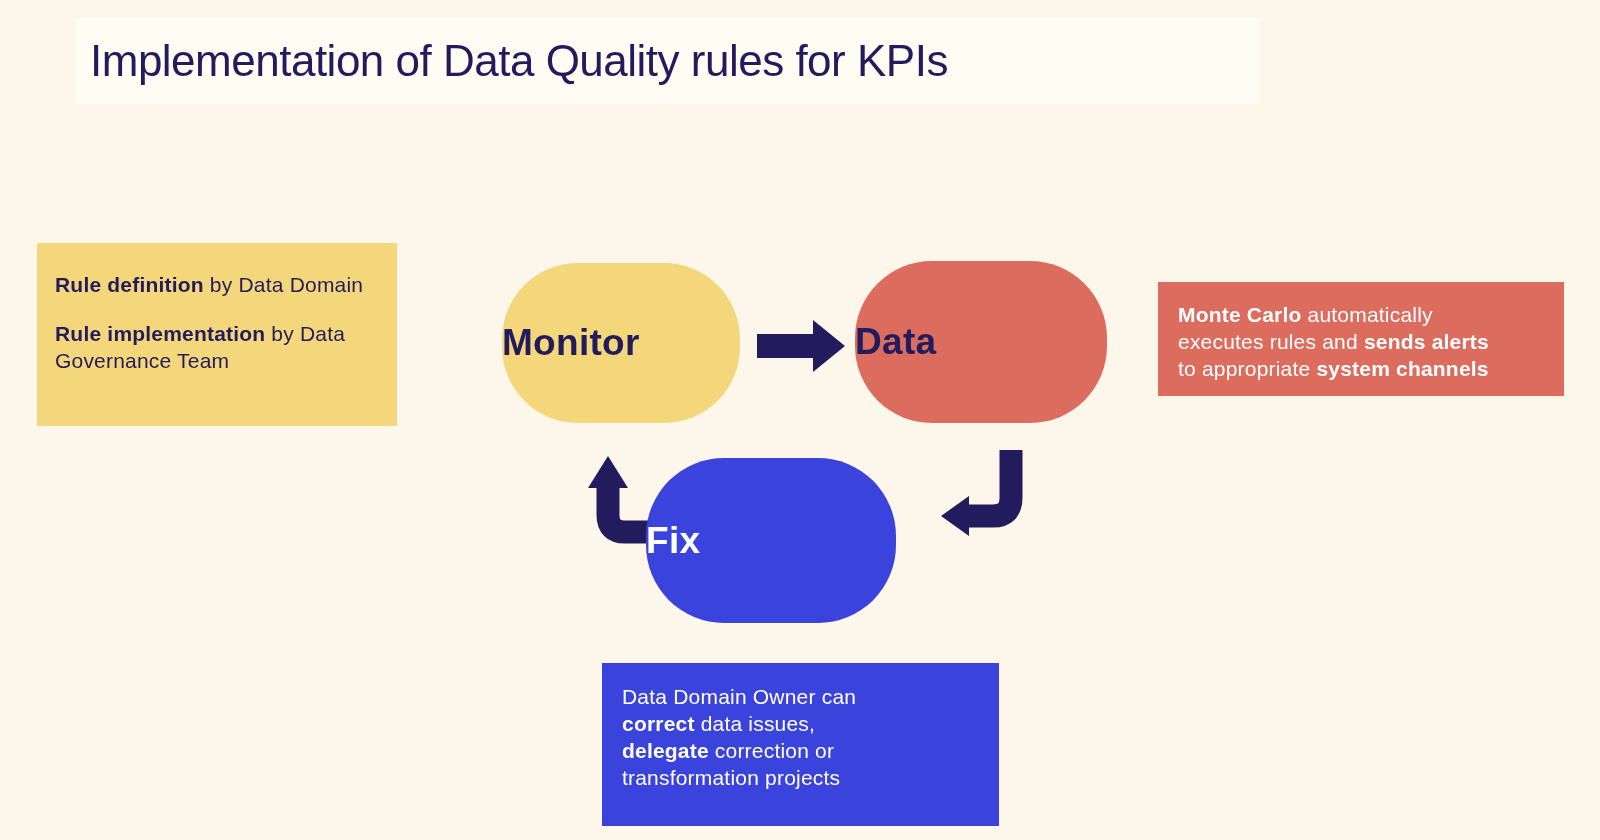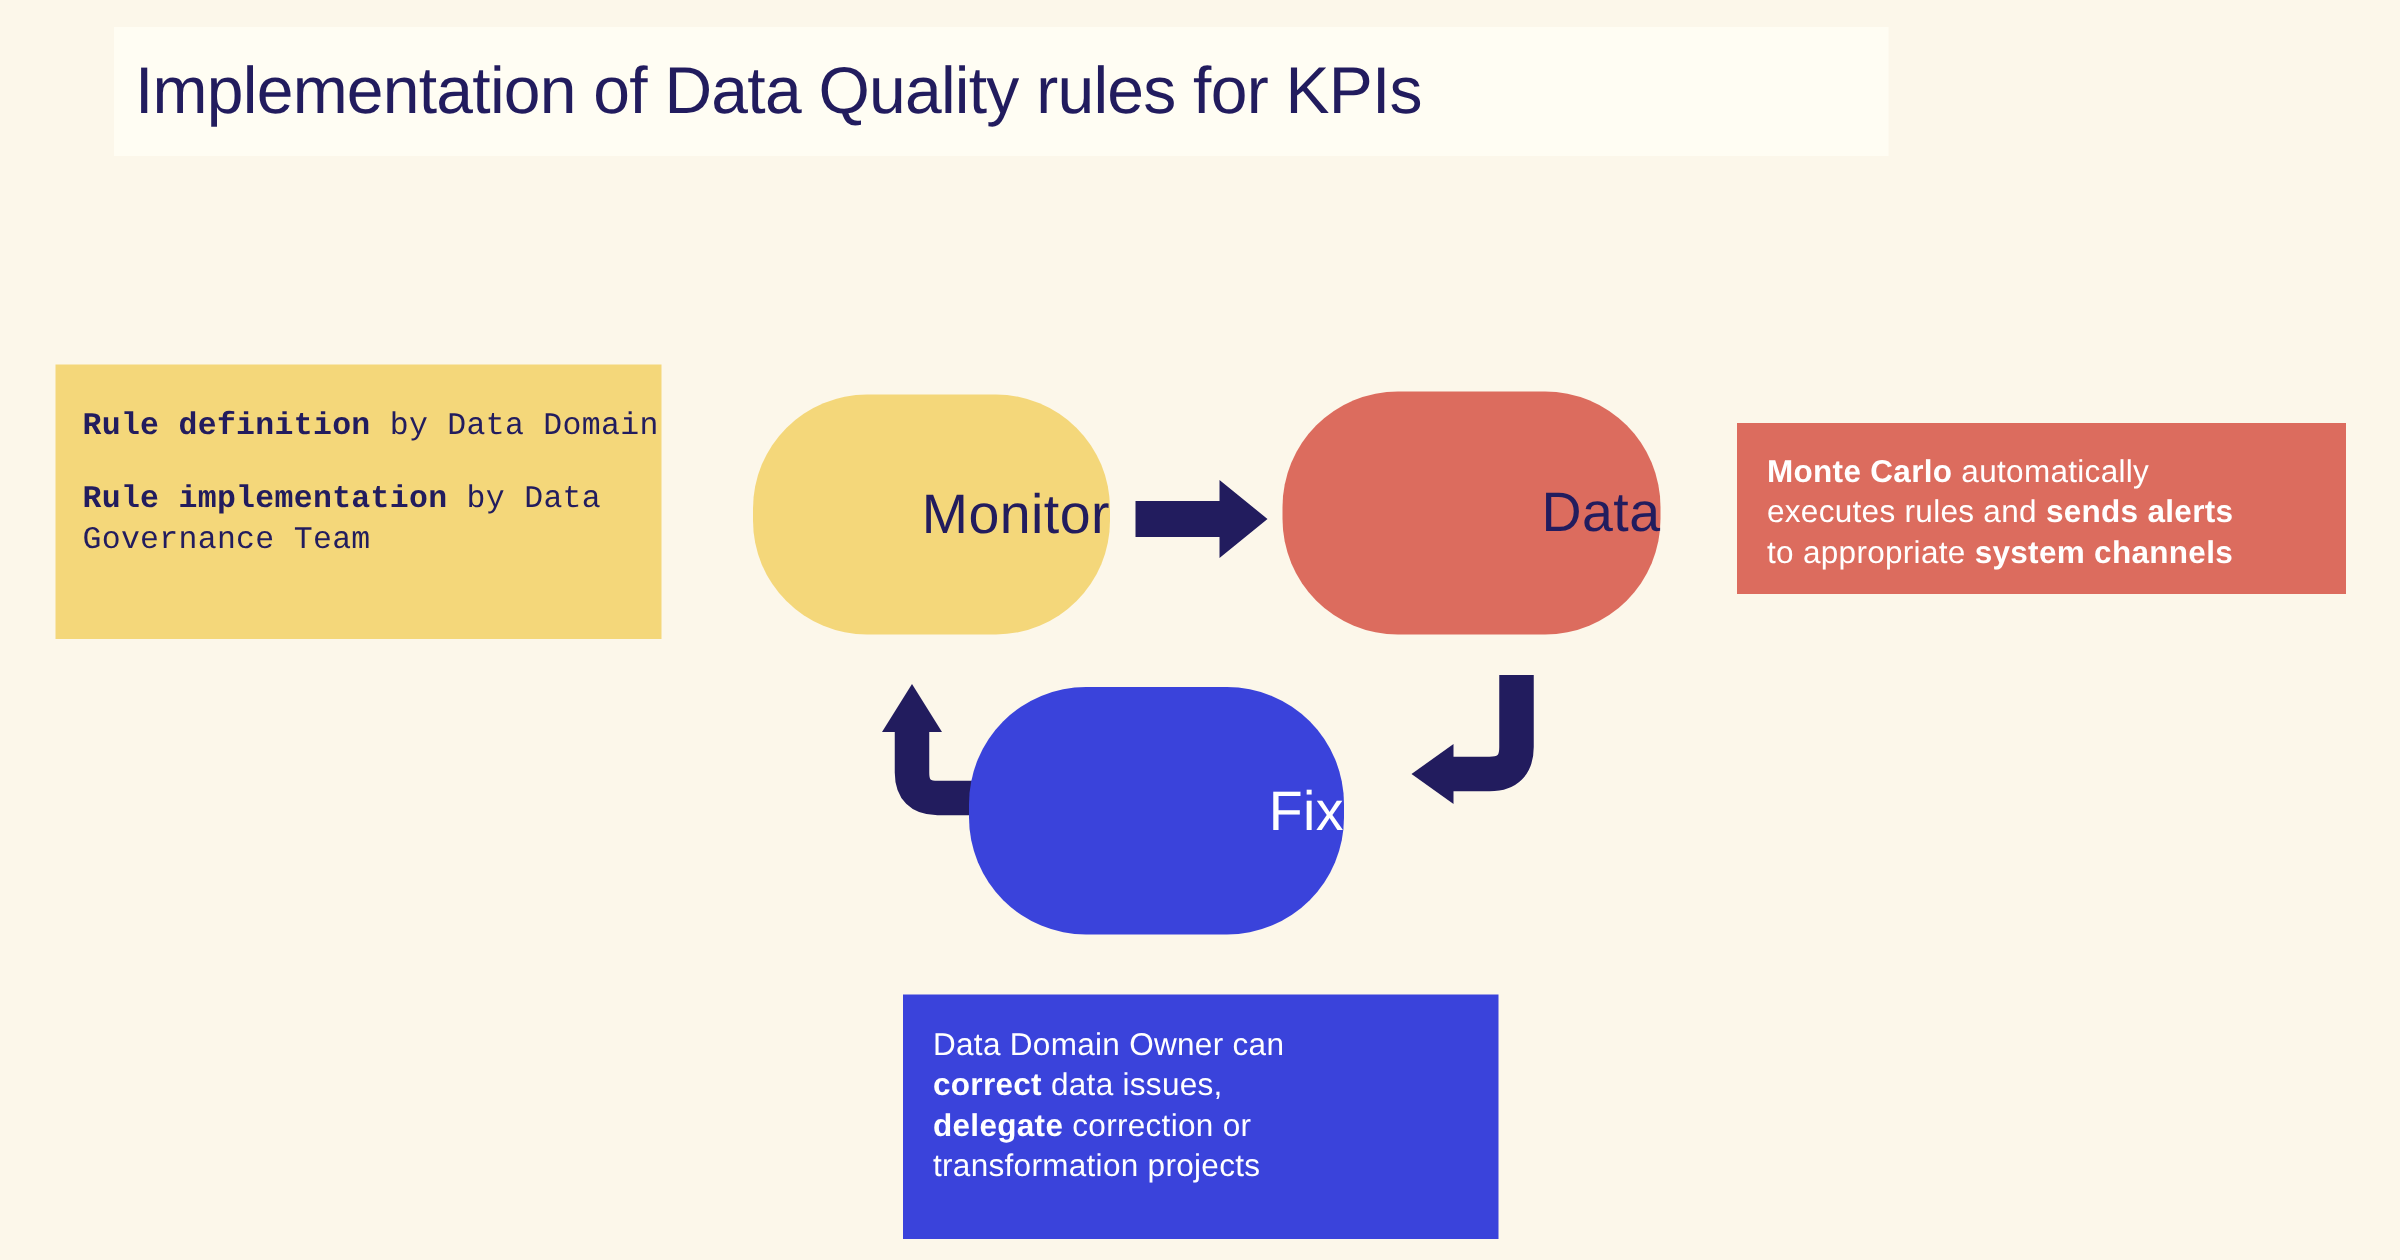--- a/index.html
+++ b/index.html
@@ -19,39 +19,38 @@
     font-size:44px;line-height:56px;font-weight:400;letter-spacing:-0.5px;
     color:var(--navy);
   }
   .note{
     position:absolute;box-sizing:border-box;
     font-size:21px;line-height:27px;letter-spacing:0.2px;
   }
   .note .tline{white-space:nowrap;}
   .note .b,.b{font-weight:700;}
   .left-note{
-    left:37px;top:243px;width:404px;height:183px;
+    left:37px;top:243px;width:360px;height:183px;
     background:var(--yellow);color:var(--navy);
     padding:28px 14px 0 18px;
-    font-family:Liberation Mono, monospace;
   }
   .left-note .tpara + .tpara{margin-top:22px;}
   .mc-note{
     left:1158px;top:282px;width:406px;height:114px;
     background:var(--coral);color:#ffffff;
     padding:19px 0 0 20px;
   }
   .fix-note{
     left:602px;top:663px;width:397px;height:163px;
     background:var(--blue);color:#ffffff;
     padding:20px 0 0 20px;
   }
   .pill{
-    position:absolute;display:flex;align-items:center;justify-content:flex-end;
-    font-weight:400;font-size:37px;letter-spacing:0.3px;
+    position:absolute;display:flex;align-items:center;justify-content:flex-start;
+    font-weight:700;font-size:37px;letter-spacing:0.3px;
   }
   .pill-monitor{
     left:502px;top:263px;width:238px;height:160px;border-radius:76px;
     background:var(--yellow);color:var(--navy);
   }
   .pill-alert{
     left:855px;top:261px;width:252px;height:162px;border-radius:77px;
     background:var(--coral);color:var(--navy);
   }
   .pill-fix{

